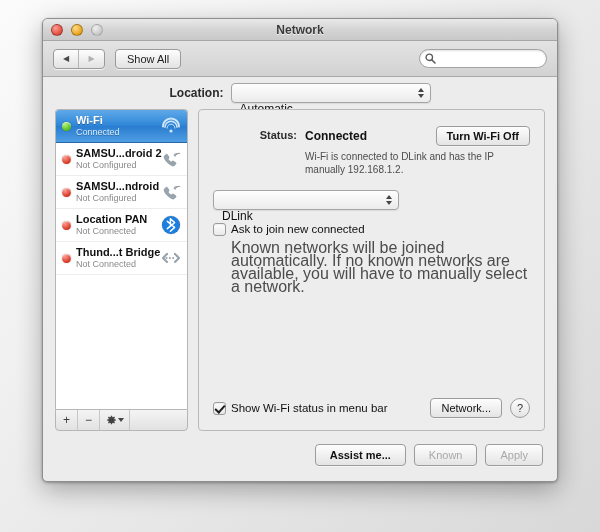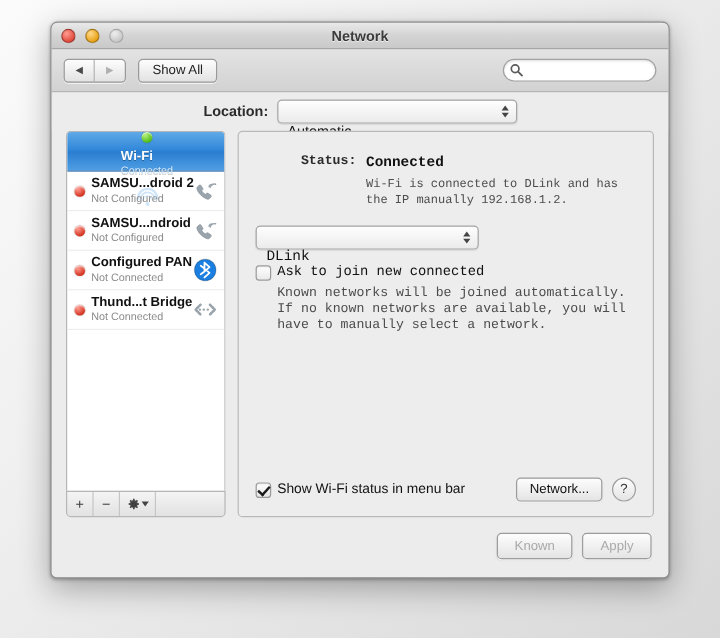--- a/index.html
+++ b/index.html
@@ -111,21 +111,20 @@
   }
   .svcrow {
     height: 33px; display: flex; align-items: center;
     padding: 0 4px 0 6px; gap: 5px;
     border-bottom: 1px solid #ededed;
     position: relative;
   }
   .svcrow.selected {
     background: linear-gradient(to bottom, #5fa9e8 0%, #2f86d8 48%, #2a7dd0 52%, #4f9ee4 100%);
     border-bottom-color: #2468a8;
-    flex-direction: column;
   }
   .dot { width: 9px; height: 9px; border-radius: 50%; flex: none;
          box-shadow: inset 0 1px 1px rgba(255,255,255,0.7), 0 0 1px rgba(0,0,0,0.5); }
   .dot.green { background: radial-gradient(circle at 35% 30%, #b6f07a, #49b810 75%); }
   .dot.red { background: radial-gradient(circle at 35% 30%, #ff9a8f, #d02b18 75%); }
   .svctext { flex: 1; min-width: 0; }
   .svcname { font-size: 11px; font-weight: bold; color: #111; line-height: 12px; white-space: nowrap; }
   .svcstatus { font-size: 9px; color: #8a8a8a; line-height: 12px; white-space: nowrap; }
   .selected .svcname { color: #fff; text-shadow: 0 1px 0 rgba(0,0,0,0.3); }
   .selected .svcstatus { color: #d9ecfb; text-shadow: 0 1px 0 rgba(0,0,0,0.25); }
@@ -142,21 +141,21 @@
   }
   .sbtn.gear { width: 30px; gap: 1px; }
   .caret { width: 0; height: 0; border-left: 3px solid transparent; border-right: 3px solid transparent; border-top: 4px solid #444; }
 
   .panel {
     flex: 1; background: #ededed;
     border: 1px solid #b9b9b9; border-radius: 4px;
     position: relative; padding: 16px 14px 0 14px;
   }
 
-  .frow { display: flex; margin-bottom: 4px; font-family: Liberation Mono, monospace; }
+  .frow { display: flex; margin-bottom: 4px; }
   .flabel {
     width: 92px; text-align: right; padding-right: 8px;
     font-size: 11px; font-weight: bold; color: #2b2b2b; line-height: 18px;
   }
   .fval { flex: 1; }
   .statusline { display: flex; align-items: center; justify-content: space-between; }
   .statusval { font-size: 12px; font-weight: bold; color: #111; line-height: 18px; }
   .btn {
     border: 1px solid #9c9c9c; border-radius: 4px;
     background: linear-gradient(to bottom, #fdfdfd, #e4e4e4);
@@ -177,21 +176,21 @@
     box-shadow: inset 0 1px 1px rgba(0,0,0,0.06);
     position: relative;
   }
   .cbox.checked { background: linear-gradient(to bottom, #fdfdfd, #e6e6e6); }
   .cbox.checked::after {
     content: ""; position: absolute; left: 3px; top: 0px;
     width: 4px; height: 8px; border: solid #1c1c1c;
     border-width: 0 2px 2px 0; transform: rotate(42deg);
   }
   .cblabel { font-size: 11.5px; color: #111; line-height: 14px; }
-  .subtext { margin: 5px 0 0 18px; font-size: 11px; color: #4c4c4c; line-height: 13px; }
+  .subtext { margin: 5px 0 0 18px; font-size: 16px; color: #4c4c4c; line-height: 13px; }
 
   .panelfooter {
     position: absolute; left: 14px; right: 14px; bottom: 12px;
     display: flex; align-items: center; justify-content: space-between;
   }
   .helpbtn {
     width: 20px; height: 20px; border-radius: 50%;
     border: 1px solid #9c9c9c;
     background: linear-gradient(to bottom, #fdfdfd, #e4e4e4);
     font-size: 11px; color: #333; display: flex; align-items: center; justify-content: center;
@@ -288,21 +287,21 @@
                 <svg width="24" height="24" viewBox="0 0 24 24">
                   <path d="M6.5 13.5c2 2.6 4.4 4.4 7 5.4 .9.35 1.7.1 2.3-.6l1-1.2c.45-.55.35-1.2-.25-1.6l-2.2-1.4c-.55-.35-1.2-.2-1.6.35l-.45.6c-1.3-.7-2.5-1.8-3.3-3.1l.6-.45c.55-.4.7-1.05.35-1.6L8.6 7.7c-.4-.6-1.05-.7-1.6-.25L5.8 8.45c-.7.6-.95 1.4-.6 2.3.3.9.75 1.8 1.3 2.75z" fill="#9aa4ad" stroke="#7f8a93" stroke-width="0.5"></path>
                   <path d="M 15.195 8.5 A 2.3 2.3 0 0 1 18.07 6.775" fill="none" stroke="#9aa4ad" stroke-width="1.2" stroke-linecap="round"></path>
                   <path d="M 16.139999999999997 9.2 A 3.6 3.6 0 0 1 20.64 6.5" fill="none" stroke="#9aa4ad" stroke-width="1.2" stroke-linecap="round"></path>
                 </svg>
               </span>
             </div>
             <div class="svcrow">
               <span class="dot red"></span>
               <div class="svctext">
-                <div class="svcname">Configured PAN</div>
+                <div class="svcname">Location PAN</div>
                 <div class="svcstatus">Not Connected</div>
               </div>
               <span class="svcicon">
                 <svg width="24" height="24" viewBox="0 0 24 24">
                   <circle cx="12" cy="12" r="9" fill="#1a7fe0" stroke="rgba(0,0,0,0.18)"></circle>
                   <path d="M11.4 5.8 L15.6 9.6 L11.4 13.2 L11.4 5.8 M11.4 18.2 L15.6 14.4 L11.4 10.8 M11.4 10.8 L8.3 8.4 M11.4 13.2 L8.3 15.6" fill="none" stroke="#ffffff" stroke-width="1.5" stroke-linejoin="round" stroke-linecap="round"></path>
                 </svg>
               </span>
             </div>
             <div class="svcrow">
@@ -332,20 +331,21 @@
         </div>
       </div>
 
       <div class="panel">
 
         <div class="frow">
           <div class="flabel">Status:</div>
           <div class="fval">
             <div class="statusline">
               <span class="statusval">Connected</span>
+              <span class="btn bold">Turn Wi-Fi Off</span>
             </div>
             <div class="helptext">Wi-Fi is connected to DLink and has the IP manually 192.168.1.2.</div>
           </div>
         </div>
 
         <div class="frow" style="margin-top:14px">
           <div class="fval">
             <div class="popup" id="network-name-popup">
               <span>DLink</span>
               <span class="arrows">
@@ -367,18 +367,19 @@
             <div class="cbox checked" id="show-status-checkbox"></div>
             <span class="cblabel">Show Wi-Fi status in menu bar</span>
           </div>
           <span class="btn" style="margin-left:auto">Network...</span>
           <span class="helpbtn">?</span>
         </div>
       </div>
     </div>
 
     <div class="winfooter">
+      <span class="btn bold">Assist me...</span>
       <span class="btn disabled">Known</span>
       <span class="btn disabled">Apply</span>
     </div>
 
   </div>
 </div>
 
 </body></html>

